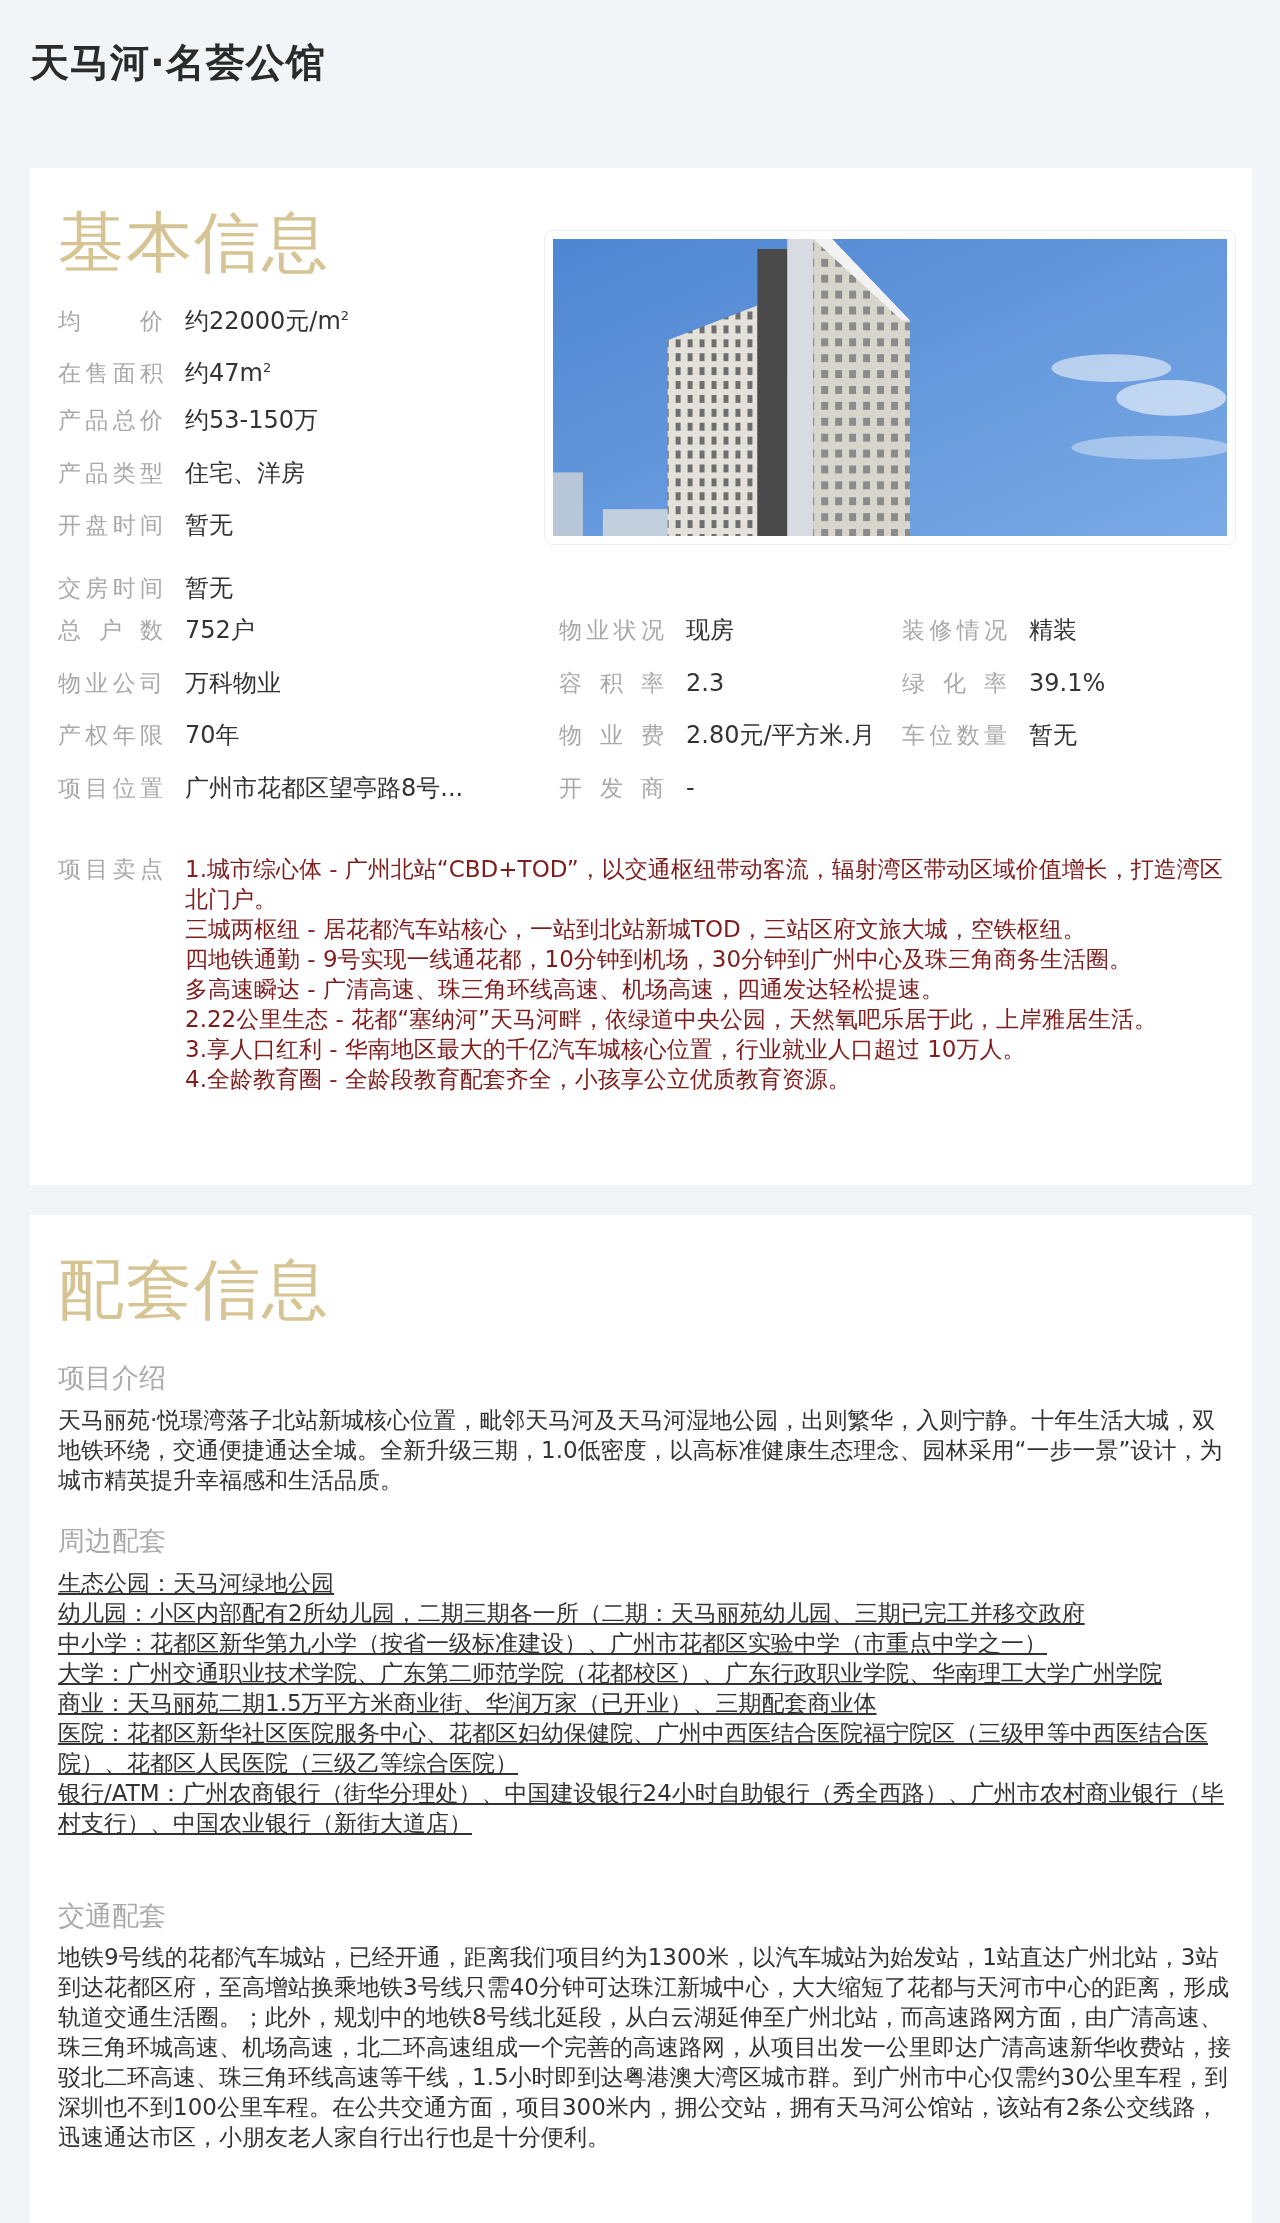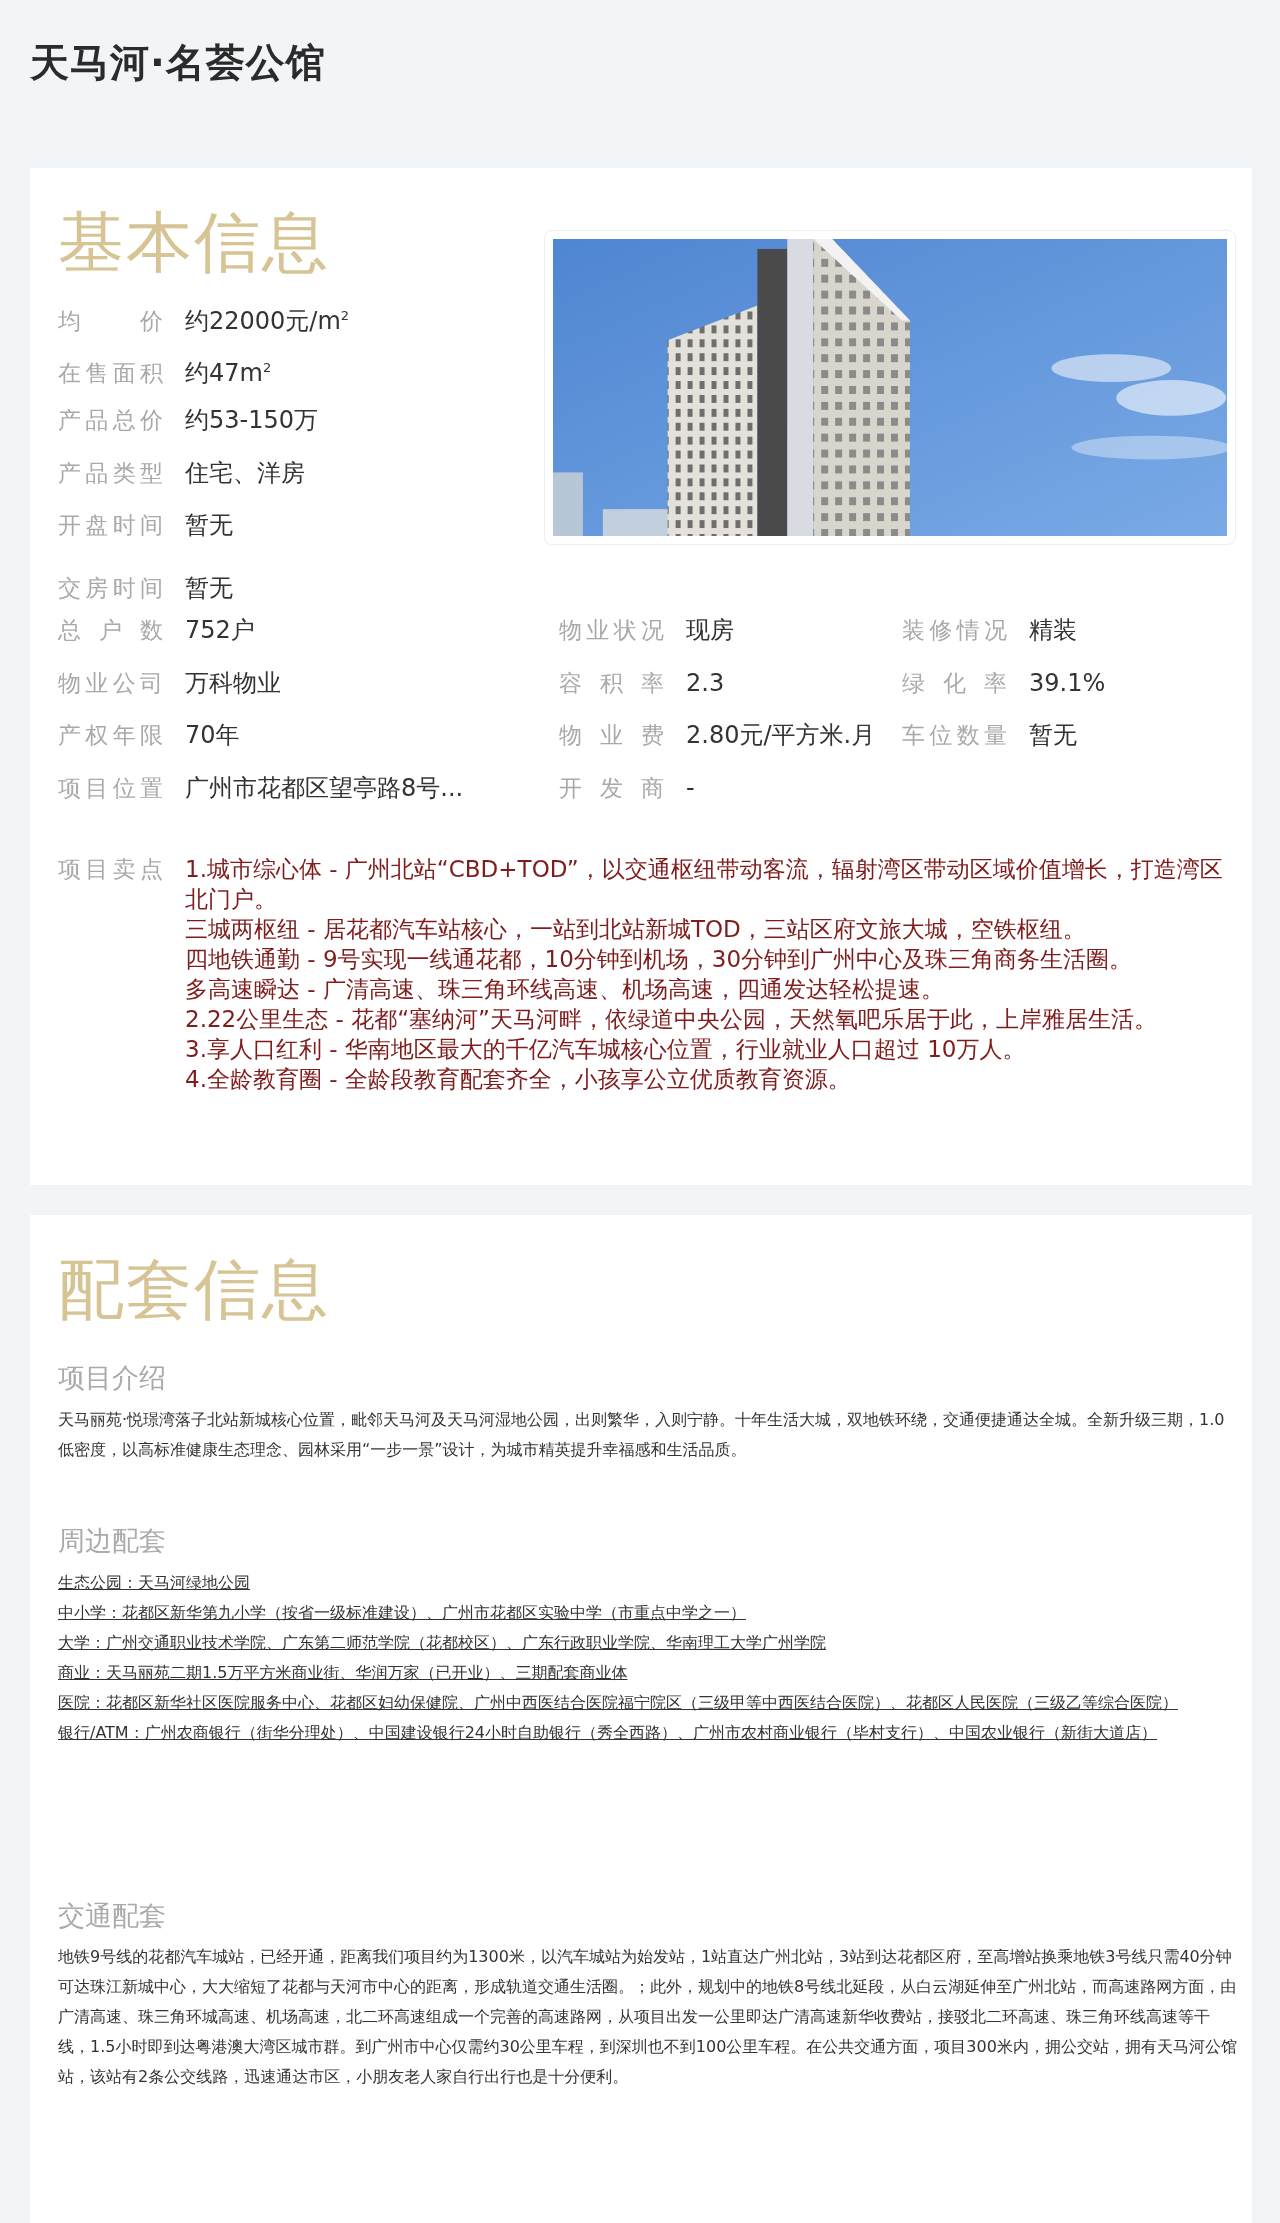--- a/index.html
+++ b/index.html
@@ -16,21 +16,21 @@
   .photo { width: 100%; height: 100%; overflow: hidden; }
   .row { position: absolute; font-size: 24px; line-height: 32px; white-space: nowrap; }
   .lbl { color: #a9a9a9; display: inline-block; width: 105px; text-align: justify; text-align-last: justify; margin-right: 22px; font-size: 23px; }
   .val { color: #333; display: inline-block; text-align: right; }
   .sup { font-size: 13px; vertical-align: super; }
   .selling { position: absolute; left: 28px; top: 686px; width: 1180px; font-size: 23px; line-height: 30px; }
   .selling .lbl { position: absolute; left: 0; top: 0; }
   .selling .lines { position: absolute; left: 127px; top: 0; width: 1060px; color: #7f1d1d; }
   .selling .lines div { white-space: normal; }
   .sub-heading { position: absolute; left: 28px; font-size: 27px; color: #aaaaaa; }
-  .para { position: absolute; left: 28px; width: 1180px; font-size: 16px; line-height: 30px; color: #333; }
+  .para { position: absolute; left: 28px; width: 1180px; font-size: 23px; line-height: 30px; color: #333; }
   .para div { white-space: normal; }
 </style>
 </head>
 <body>
 
 <div class="page-title">天马河·名荟公馆</div>
 
 <section class="card card1">
   <h2 class="section-heading">基本信息</h2>
 
@@ -138,20 +138,21 @@
   <h2 class="section-heading">配套信息</h2>
 
   <div class="sub-heading" style="top:145px;">项目介绍</div>
   <div class="para" style="top:190px;">
     <div>天马丽苑·悦璟湾落子北站新城核心位置，毗邻天马河及天马河湿地公园，出则繁华，入则宁静。十年生活大城，双地铁环绕，交通便捷通达全城。全新升级三期，1.0低密度，以高标准健康生态理念、园林采用“一步一景”设计，为城市精英提升幸福感和生活品质。</div>
   </div>
 
   <div class="sub-heading" style="top:308px;">周边配套</div>
   <div class="para" style="top:353px;text-decoration:underline;">
     <div>生态公园：天马河绿地公园</div>
+    <div style="white-space:nowrap; overflow:hidden;">幼儿园：小区内部配有2所幼儿园，二期三期各一所（二期：天马丽苑幼儿园、三期已完工并移交政府</div>
     <div>中小学：花都区新华第九小学（按省一级标准建设）、广州市花都区实验中学（市重点中学之一）</div>
     <div>大学：广州交通职业技术学院、广东第二师范学院（花都校区）、广东行政职业学院、华南理工大学广州学院</div>
     <div>商业：天马丽苑二期1.5万平方米商业街、华润万家（已开业）、三期配套商业体</div>
     <div>医院：花都区新华社区医院服务中心、花都区妇幼保健院、广州中西医结合医院福宁院区（三级甲等中西医结合医院）、花都区人民医院（三级乙等综合医院）</div>
     <div>银行/ATM：广州农商银行（街华分理处）、中国建设银行24小时自助银行（秀全西路）、广州市农村商业银行（毕村支行）、中国农业银行（新街大道店）</div>
   </div>
 
   <div class="sub-heading" style="top:683px;">交通配套</div>
   <div class="para" style="top:727px;">
     <div>地铁9号线的花都汽车城站，已经开通，距离我们项目约为1300米，以汽车城站为始发站，1站直达广州北站，3站到达花都区府，至高增站换乘地铁3号线只需40分钟可达珠江新城中心，大大缩短了花都与天河市中心的距离，形成轨道交通生活圈。；此外，规划中的地铁8号线北延段，从白云湖延伸至广州北站，而高速路网方面，由广清高速、珠三角环城高速、机场高速，北二环高速组成一个完善的高速路网，从项目出发一公里即达广清高速新华收费站，接驳北二环高速、珠三角环线高速等干线，1.5小时即到达粤港澳大湾区城市群。到广州市中心仅需约30公里车程，到深圳也不到100公里车程。在公共交通方面，项目300米内，拥公交站，拥有天马河公馆站，该站有2条公交线路，迅速通达市区，小朋友老人家自行出行也是十分便利。</div>

